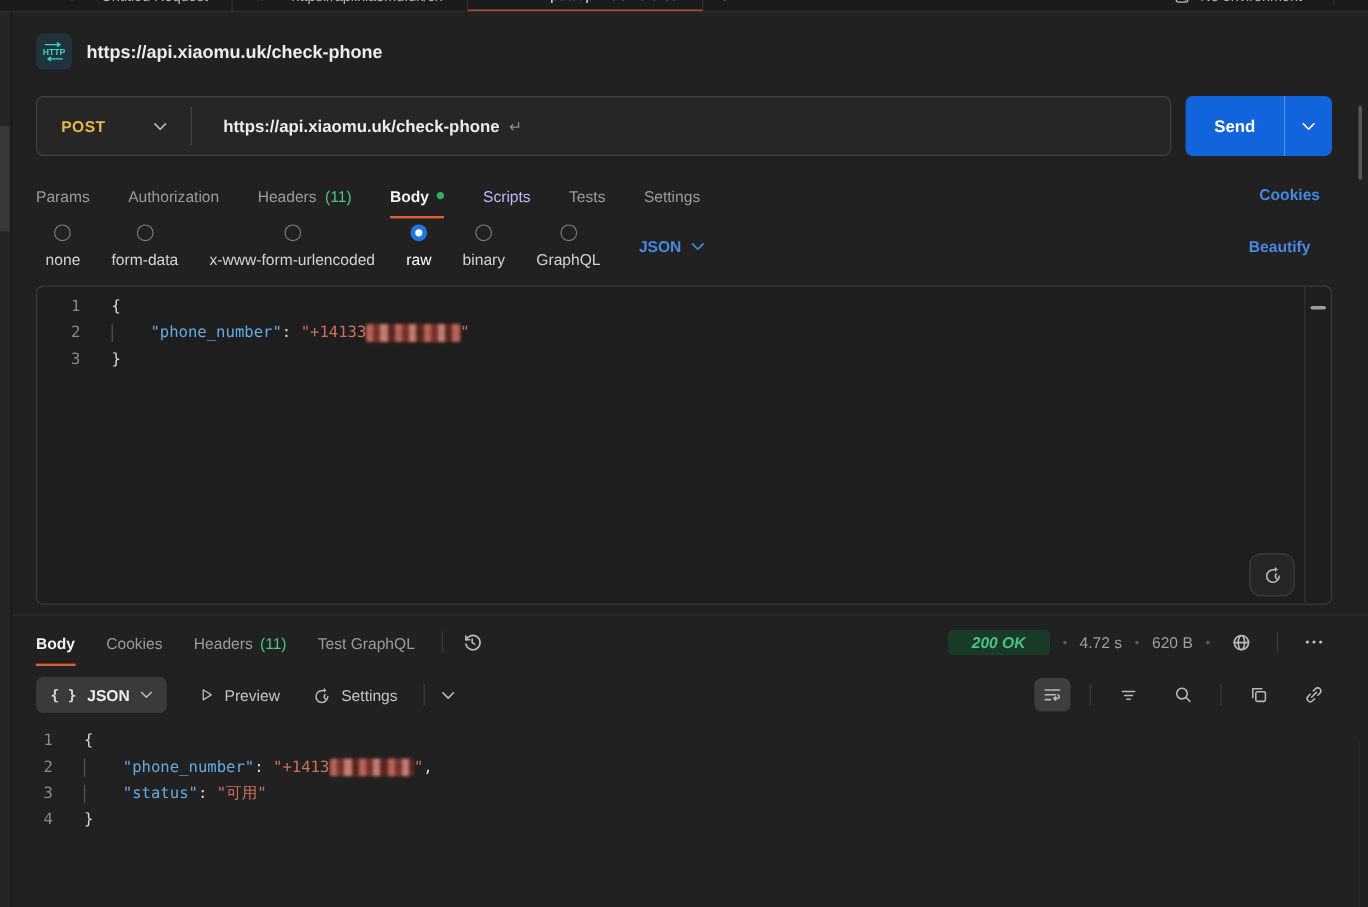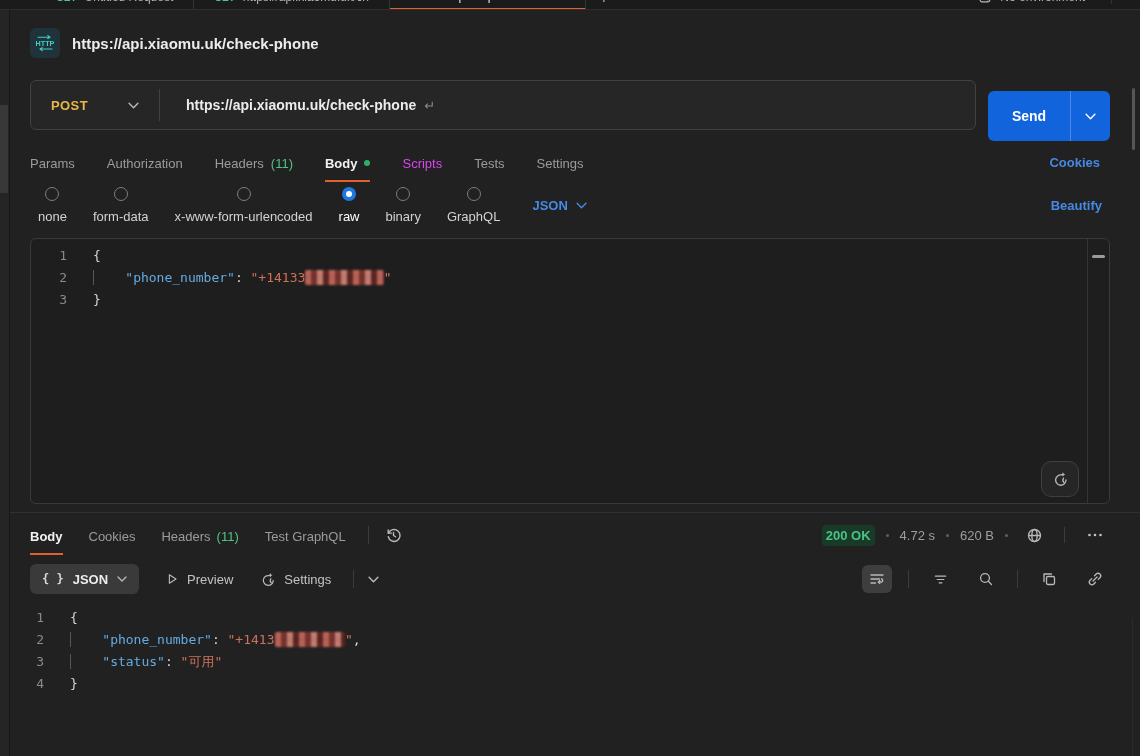--- a/index.html
+++ b/index.html
@@ -35,42 +35,42 @@
   .save-caret { width:34px; display:flex; align-items:center; justify-content:center; border:0; background:transparent; border-left:1px solid #4a4a4a; cursor:pointer; }
 
   
   .url-row { display:flex; gap:12px; margin:4px 30px 0; height:50px; }
   .url-box { flex:1; display:flex; align-items:center; background:#262626; border:1px solid #414141; border-radius:6px; }
   .method-select { display:flex; align-items:center; gap:40px; padding:0 20px 0 20px; background:none; border:0; cursor:pointer; font-family:inherit; }
   .method-select .post { color:#eab648; font-size:13px; font-weight:700; letter-spacing:.4px; }
   .vdiv { width:1px; align-self:stretch; margin:8px 0; background:#414141; }
   .url-input { flex:1; display:flex; align-items:center; padding-left:26px; color:#ececec; font-size:14px; font-weight:600; cursor:text; }
   .url-input .ret { color:#8a8a8a; font-weight:400; margin-left:8px; font-size:13px; }
-  .send-split { display:flex; width:122px; height:50px; background:#1164dc; border-radius:6px; overflow:hidden;margin-top:11px; }
+  .send-split { display:flex; width:122px; height:50px; background:#1164dc; border-radius:6px; overflow:hidden; }
   .send-btn { flex:1; background:none; border:0; color:#fff; font-size:14px; font-weight:600; font-family:inherit; cursor:pointer; }
   .send-caret { width:40px; border:0; background:none; border-left:1px solid rgba(255,255,255,.25); display:flex; align-items:center; justify-content:center; cursor:pointer; }
   .page-scroll-thumb { position:absolute; right:5px; top:88px; width:3px; height:62px; background:#565656; border-radius:2px; z-index:6; }
 
   
   .rtabs { display:flex; align-items:center; gap:32px; padding:0 30px; margin-top:10px; height:44px; position:relative; }
   .rtab { color:#9b9b9b; padding:13px 0 11px; cursor:pointer; display:flex; align-items:center; gap:7px; }
   .rtab .count { color:#4fc487; }
-  .rtab.bright { color:#d946ef;text-align:center; }
+  .rtab.bright { color:#c4b5fd;text-align:center; }
   .rtab.active { color:#f2f2f2; font-weight:600; border-bottom:2px solid #e0602f; padding-bottom:9px; }
   .gdot { width:6px; height:6px; border-radius:50%; background:#2fae64; }
   .cookies-link { position:absolute; right:40px; color:#4689e3; font-weight:600; cursor:pointer; }
 
   
   .radio-row { display:flex; align-items:center; gap:26px; padding:0 38px; height:42px; }
   .radio-opt { display:flex; align-items:center; gap:8px; color:#d2d2d2; cursor:pointer;flex-direction:column; }
   .radio { width:14px; height:14px; border-radius:50%; border:1px solid #7c7c7c; background:transparent; }
   .radio.sel { border:4px solid #1f78e0; background:#fff; }
   .radio-opt.sel-label { color:#fff; }
   .lang-select { display:flex; align-items:center; gap:8px; color:#4689e3; font-weight:600; cursor:pointer; margin-left:6px; }
-  .beautify-link { margin-left:auto; color:#4689e3; font-weight:600; cursor:pointer; }
+  .beautify-link { margin-left:auto; margin-right:10px; color:#4689e3; font-weight:600; cursor:pointer; }
 
   
   .editor-panel { position:relative; margin:12px 30px 0; height:266px; background:#1e1e1e; border:1px solid #3a3a3a; border-radius:6px; padding-top:6px; overflow:hidden; }
   .code { font-family:"DejaVu Sans Mono", monospace; font-size:13px; line-height:22px; }
   .code-line { display:flex; }
   .lineno { width:36px; text-align:right; color:#8a8a8a; flex:none; user-select:none; }
   .code-text { margin-left:26px; white-space:pre; color:#d8d8d8; }
   .tk-punc { color:#d8d8d8; }
   .tk-key  { color:#64abe3; }
   .tk-str  { color:#ce7158; }
@@ -90,21 +90,21 @@
 
   
   .resp-header { display:flex; align-items:center; padding:0 30px; height:44px; position:relative; }
   .resp-tabs { display:flex; align-items:center; gap:26px; }
   .resp-tab { color:#9b9b9b; padding:13px 0 11px; cursor:pointer; display:flex; gap:6px; }
   .resp-tab.active { color:#f2f2f2; font-weight:600; border-bottom:2px solid #e0602f; padding-bottom:9px; }
   .resp-tab .count { color:#4fc487; }
   .resp-hist { display:flex; align-items:center; margin-left:22px; gap:0; }
   .tool-div { width:1px; height:18px; background:#3c3c3c; margin:0 0 0 22px; }
   .resp-meta { margin-left:auto; display:flex; align-items:center; gap:11px; color:#9e9e9e; }
-  .status-badge { background:#1a3a28; color:#49c287; font-weight:600; padding:3px 4px; border-radius:4px; }
+  .status-badge { background:#1a3a28; color:#49c287; font-weight:600; padding:3px 20px; border-radius:4px;font-style:italic; }
   .sep-dot { width:3px; height:3px; border-radius:50%; background:#5f5f5f; }
   .meta-div { width:1px; height:16px; background:#3c3c3c; margin:0 4px; }
 
   .resp-toolbar { display:flex; align-items:center; padding:0 30px; height:40px; margin-top:2px; }
   .json-btn { display:flex; align-items:center; gap:9px; height:30px; padding:0 12px; background:#3a3a3a; border-radius:6px; border:0; color:#ececec; font-family:inherit; font-size:13px; font-weight:600; cursor:pointer; }
   .json-btn .braces { color:#d8d8d8; font-family:"DejaVu Sans Mono", monospace; font-weight:700; font-size:12px; }
   .tool-item { display:flex; align-items:center; gap:8px; color:#c3c3c3; margin-left:26px; cursor:pointer; }
   .tool-caret { margin-left:14px; cursor:pointer; }
   .resp-tools-right { margin-left:auto; display:flex; align-items:center; gap:16px; }
   .icon-btn { display:flex; align-items:center; justify-content:center; width:30px; height:28px; border-radius:6px; cursor:pointer; }

